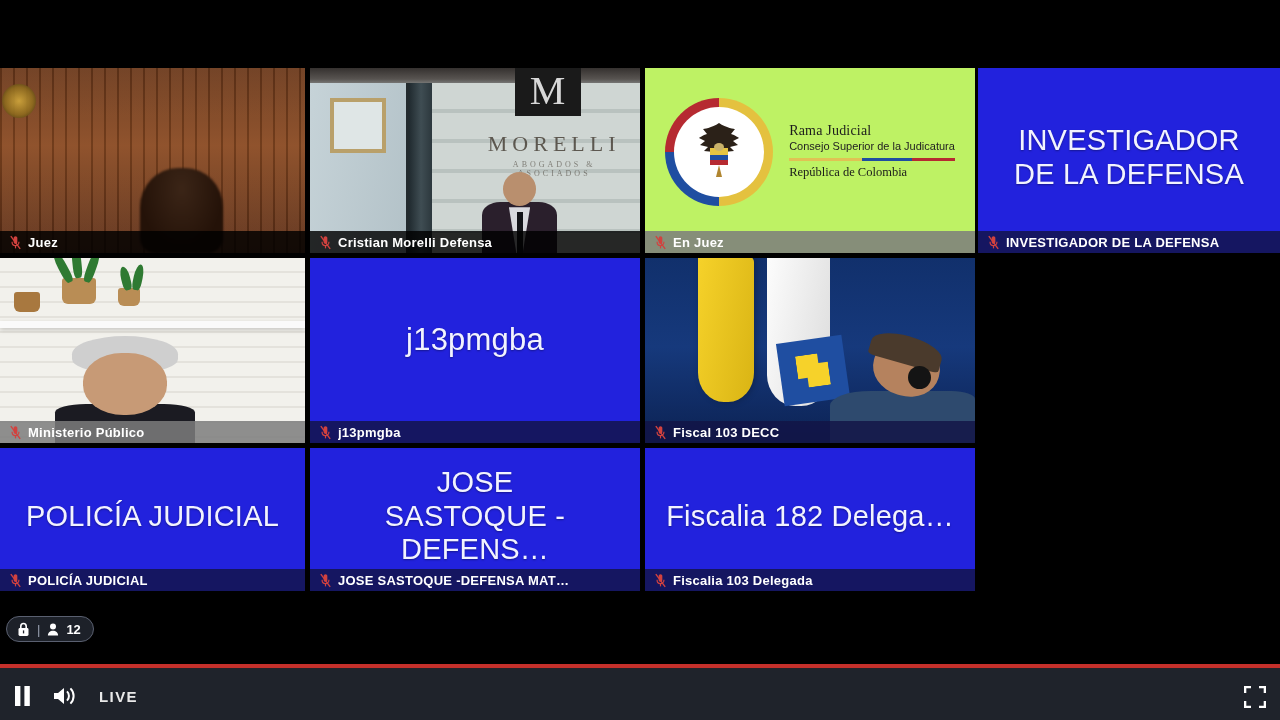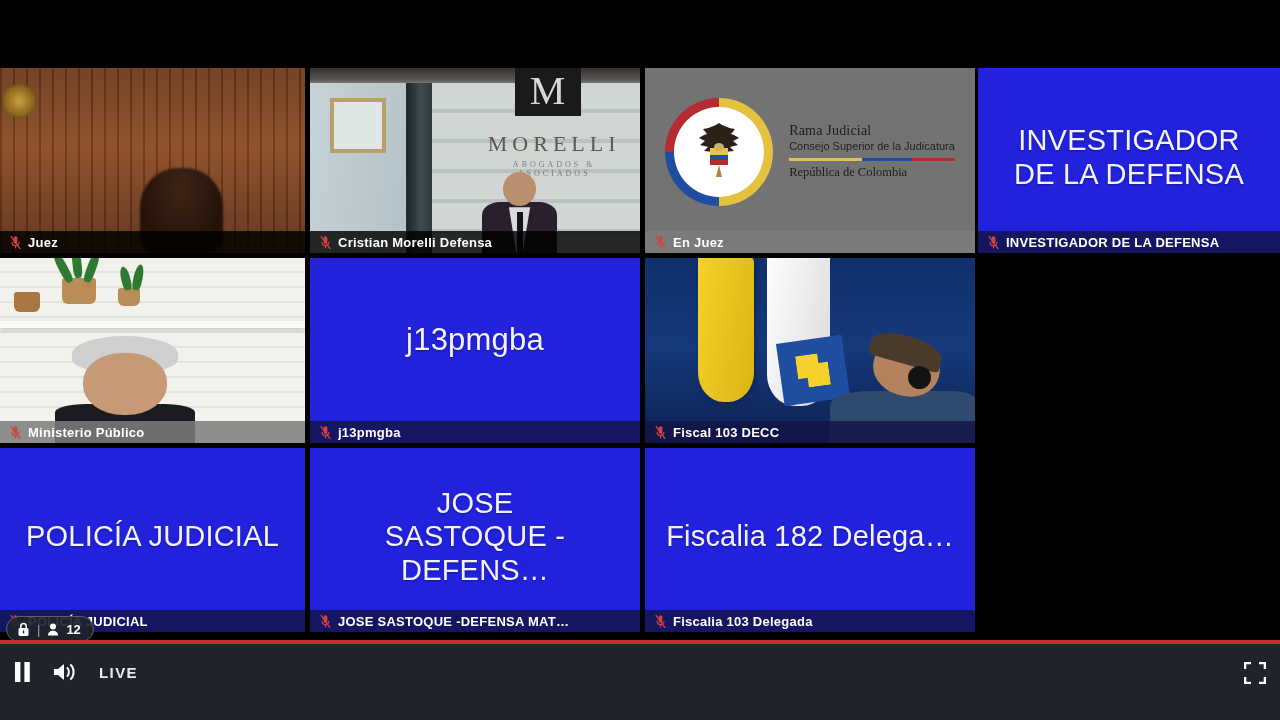--- a/index.html
+++ b/index.html
@@ -28,21 +28,21 @@
     background:#2222dd;
     overflow:hidden;
   }
   
   .c0{ left:0px;    width:305px; }
   .c1{ left:310px;  width:330px; }
   .c2{ left:645px;  width:330px; }
   .c3{ left:978px;  width:302px; }
   .r0{ top:0px;     height:185px; }
   .r1{ top:190px;   height:185px; }
-  .r2{ top:380px;   height:184px; }
+  .r2{ top:380px;   height:143px; }
 
   
   .tile-name{
     position:absolute; left:0; right:0; top:0; bottom:22px;
     display:flex; align-items:center; justify-content:center;
     text-align:center;
     color:#f2f3ff;
     letter-spacing:.2px;
     padding:0 6px;
     line-height:1.16;
@@ -143,21 +143,21 @@
   .bg-morelli .person .shirt{
     position:absolute; left:36%; top:42%; width:28%; height:58%;
     background:#d9d9de; clip-path:polygon(0 0,100% 0,62% 100%,38% 100%);
   }
   .bg-morelli .person .tie{
     position:absolute; left:46%; top:48%; width:8%; height:52%;
     background:#131318;
   }
 
   
-  .bg-logo{ position:absolute; inset:0; background:#737373; }
+  .bg-logo{ position:absolute; inset:0; background:#bef264; }
   .logo-wrap{
     position:absolute; inset:0; display:flex; align-items:center;
     justify-content:center; gap:16px; padding:0 14px 18px 14px;
   }
   .logo-ring{
     position:relative; width:108px; height:108px; border-radius:50%;
     flex:0 0 auto;
     background:
       conic-gradient(from 180deg,
         #1f4ea1 0deg 90deg,
@@ -268,21 +268,21 @@
     position:absolute; left:54%; top:28%; width:16%; height:22%;
     background:#141414; border-radius:50%;
   }
   .bg-fiscal .person .torso{
     position:absolute; left:0; top:52%; width:100%; height:48%;
     background:#2e4a6e; border-radius:28% 16% 0 0;
   }
 
   
   #controls{
-    position:absolute; left:0; bottom:0; width:1280px; height:80px;
+    position:absolute; left:0; bottom:0; width:1280px; height:56px;
     background:#1f232b;
   }
   #progress{
     position:absolute; left:0; top:0; width:100%; height:4px;
     background:#3a3f49;
   }
   #progress .played{
     position:absolute; left:0; top:0; height:100%; width:100%;
     background:#c4302b;
   }

